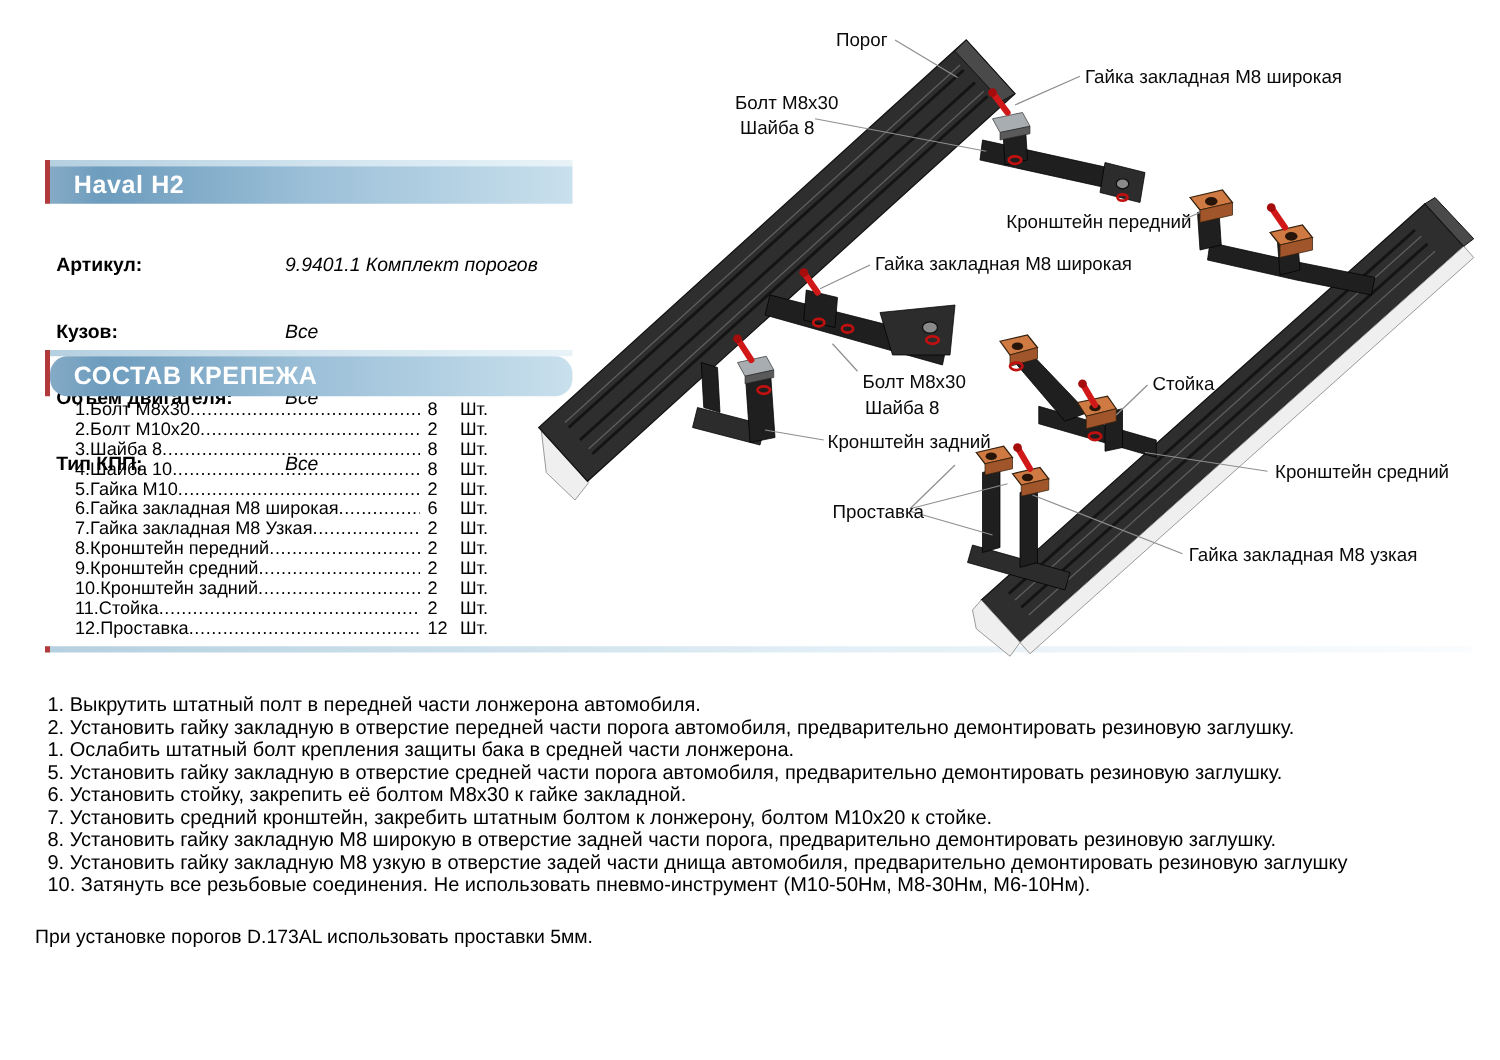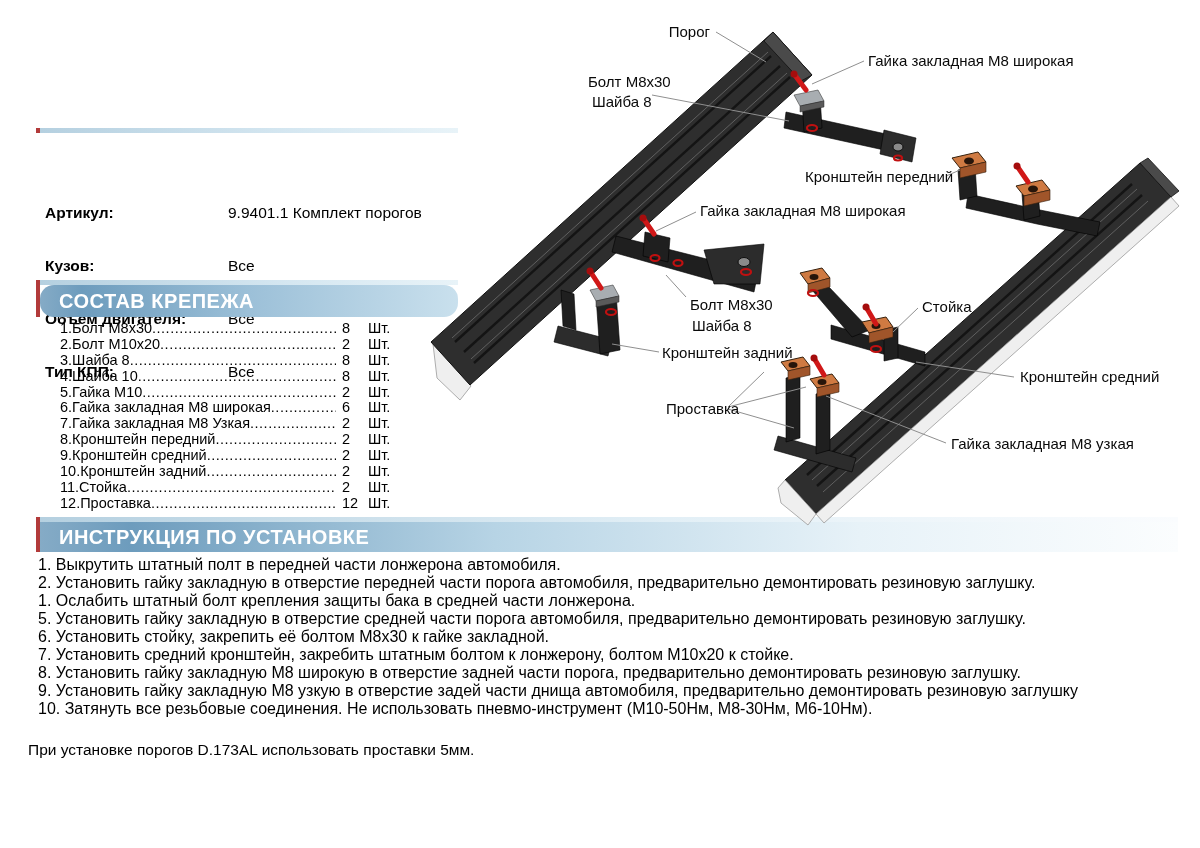--- a/index.html
+++ b/index.html
@@ -25,21 +25,21 @@
   }
   #bar-brand{left:36px;top:128px;width:418px;}
   #bar-fasteners{left:36px;top:280px;width:418px;}
   #bar-fasteners .bar-body{height:32px;border-radius:14px;}
   #bar-instructions{left:36px;top:517px;width:1138px;}
 
   
   #spec-table{position:absolute;left:45px;top:170px;width:420px;font-size:15.5px;}
   .spec-row{display:flex;height:21px;line-height:21px;margin-top:32px;}
   .spec-label{width:183px;font-weight:bold;white-space:nowrap;}
-  .spec-value{white-space:nowrap;}
+  .spec-value{white-space:nowrap;font-style:italic;}
 
   
   #fastener-list{position:absolute;left:38px;top:321px;width:360px;font-size:14.5px;}
   .f-row{display:flex;height:15.9px;line-height:15.9px;align-items:baseline;margin-left:22px;}
   .f-name{white-space:nowrap;}
   .f-dots{flex:1 1 auto;overflow:hidden;white-space:nowrap;letter-spacing:0.5px;}
   .f-qty{width:24px;text-align:left;flex:0 0 auto;padding-left:6px;}
   .f-unit{width:30px;flex:0 0 auto;padding-left:2px;}
 
   
@@ -66,20 +66,23 @@
   .pin{stroke:#d01818;stroke-width:5;stroke-linecap:round;}
   .pin-cap{fill:#a50d0d;}
   .pin-ring{fill:none;stroke:#c01010;stroke-width:2.2;}
   .hole{fill:#8a8a8a;stroke:#0e0e0e;stroke-width:1;}
 </style>
 </head>
 <body>
 
 <div class="bar" id="bar-brand">
   <div class="bar-stripe"></div>
+  <div class="bar-body">
+    <span class="bar-title">Haval H2</span>
+  </div>
 </div>
 
 <div id="spec-table">
   <div class="spec-row">
     <span class="spec-label">Артикул:</span>
     <span class="spec-value">9.9401.1 Комплект порогов</span>
   </div>
   <div class="spec-row">
     <span class="spec-label">Кузов:</span>
     <span class="spec-value">Все</span>
@@ -171,23 +174,20 @@
   <div class="f-row">
     <span class="f-name">12.Проставка</span>
       <span class="f-dots">..........................................................................................</span>
       <span class="f-qty">12</span>
       <span class="f-unit">Шт.</span>
   </div>
 </div>
 
 <div class="bar wide" id="bar-instructions">
   <div class="bar-stripe"></div>
-  <div class="bar-body">
-    <span class="bar-title">ИНСТРУКЦИЯ ПО УСТАНОВКЕ</span>
-  </div>
 </div>
 
 <div id="steps">
   <div class="step">1. Выкрутить штатный полт в передней части лонжерона автомобиля.</div>
   <div class="step">2. Установить гайку закладную в отверстие передней части порога автомобиля, предварительно демонтировать резиновую заглушку.</div>
   <div class="step">1. Ослабить штатный болт крепления защиты бака в средней части лонжерона.</div>
   <div class="step">5. Установить гайку закладную в отверстие средней части порога автомобиля, предварительно демонтировать резиновую заглушку.</div>
   <div class="step">6. Установить стойку, закрепить её болтом М8х30 к гайке закладной.</div>
   <div class="step">7. Установить средний кронштейн, закребить штатным болтом к лонжерону, болтом М10х20 к стойке.</div>
   <div class="step">8. Установить гайку закладную М8 широкую в отверстие задней части порога, предварительно демонтировать резиновую заглушку.</div>

